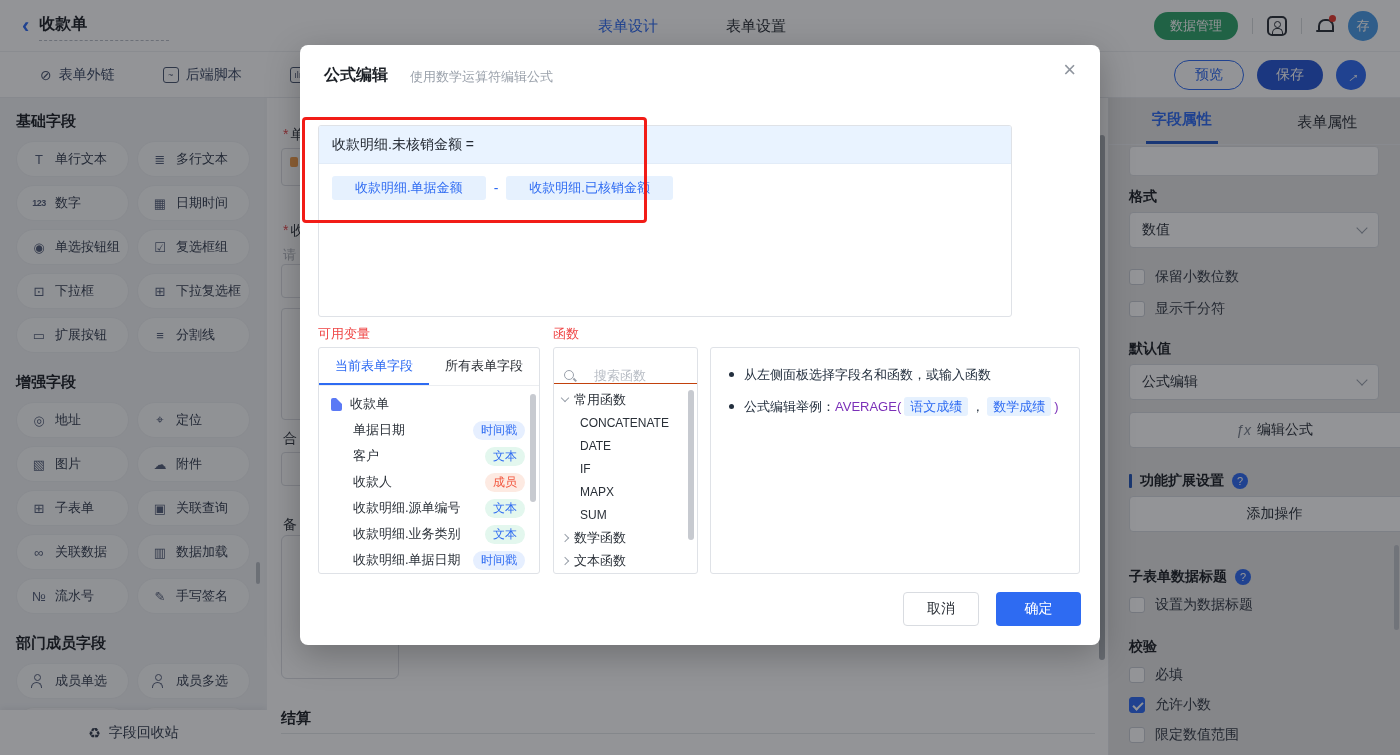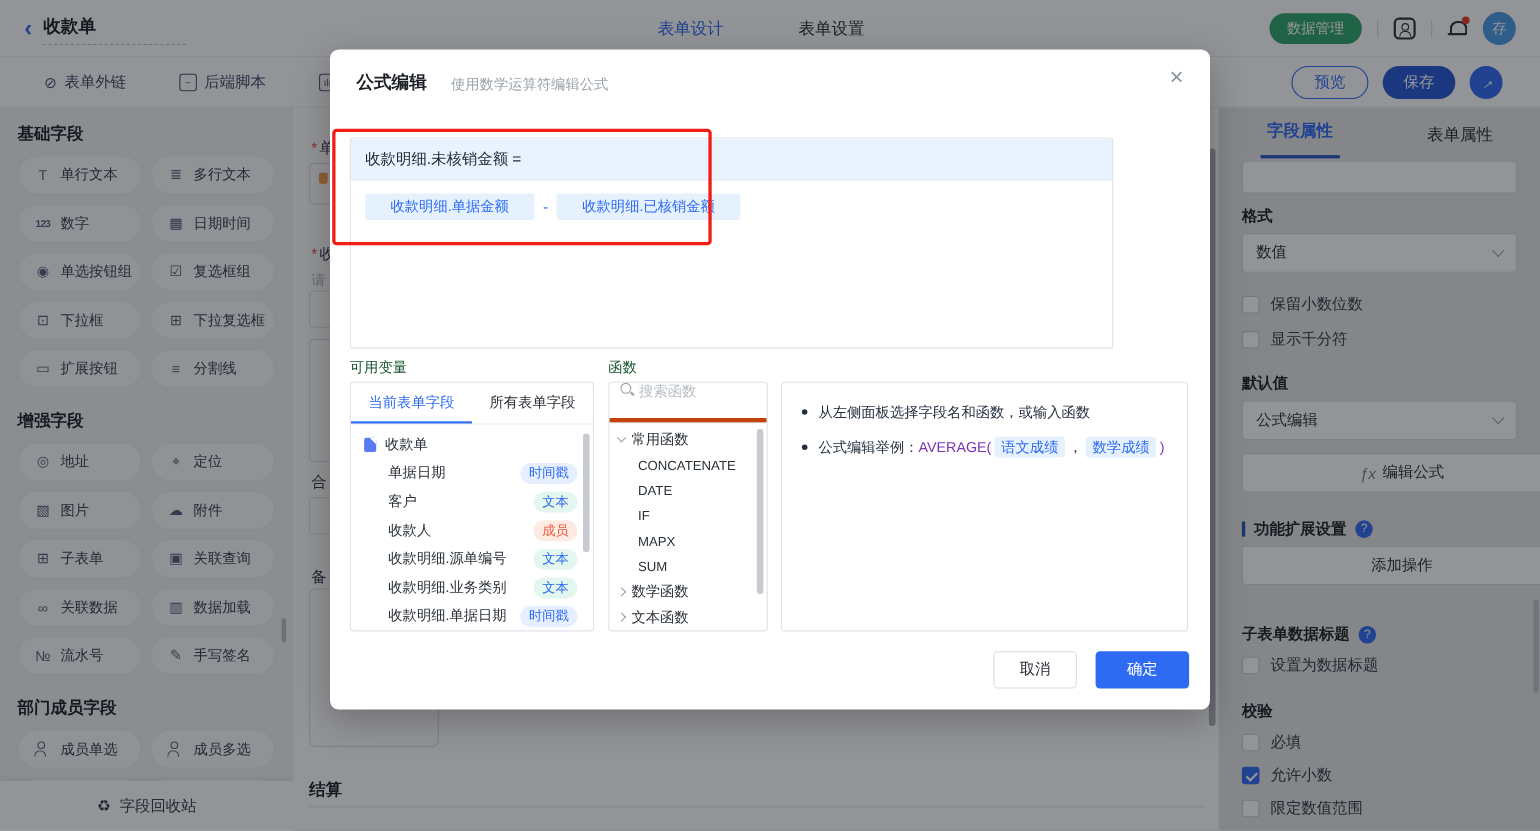--- a/index.html
+++ b/index.html
@@ -91,37 +91,37 @@
   .md-title { position:absolute; left:24px; top:20px; font-size:16px; font-weight:bold; color:#1c2026; }
   .md-sub { position:absolute; left:110px; top:23px; font-size:13px; color:#9aa1ab; }
   .md-close { position:absolute; right:24px; top:14px; font-size:22px; color:#8f959e; cursor:pointer; line-height:1; }
 
   .formula-box { position:absolute; left:18px; top:80px; width:694px; height:192px; border:1px solid #dfe2e7; border-radius:3px; overflow:hidden; }
   .formula-target { height:38px; background:#e9f3ff; border-bottom:1px solid #e2ecf8; display:flex; align-items:center; padding:0 13px; font-size:14px; color:#242a33; }
   .formula-body { padding:12px 13px; display:flex; align-items:center; flex-wrap:wrap; gap:2px; }
   .chip { background:#e6f1fe; color:#2e6bf2; font-size:13px; padding:3px 23px; border-radius:3px; cursor:pointer; }
   .op { color:#2e6bf2; font-size:14px; margin:0 6px; }
 
-  .md-panel-label { position:absolute; font-size:13px; color:#14532d; }
+  .md-panel-label { position:absolute; font-size:13px; color:#ef4444; }
   .md-panel { position:absolute; top:302px; height:227px; border:1px solid #dfe2e7; border-radius:3px; background:#fff; overflow:hidden; }
   .var-tabs { height:38px; display:flex; border-bottom:1px solid #eceef1; }
   .var-tab { flex:1; display:flex; align-items:center; justify-content:center; font-size:13px; color:#2a2f36; cursor:pointer; border-bottom:2px solid transparent; }
   .var-tab.active { color:#2e6bf2; border-bottom-color:#2e6bf2; }
   .vlist { padding-top:5px; }
   .vrow { height:26px; display:flex; align-items:center; justify-content:space-between; padding:0 14px 0 34px; font-size:13px; color:#2a3038; cursor:pointer; }
   .vroot { height:26px; display:flex; align-items:center; gap:8px; padding-left:12px; font-size:13px; color:#2a3038; }
   .doc-ic { width:11px; height:13px; background:#5b79f5; border-radius:2px; position:relative; flex:0 0 auto; }
   .doc-ic::after { content:""; position:absolute; right:0; top:0; border:3px solid #fff; border-left-color:transparent; border-bottom-color:transparent; }
   .badge { font-size:12px; padding:2px 8px; border-radius:10px; line-height:15px; }
   .badge.timestamp { color:#2e6bf2; background:#e6efff; }
   .badge.text { color:#2e6bf2; background:#e3f7ee; }
   .badge.member { color:#f2553d; background:#fdeae2; }
   .v-scroll { position:absolute; right:3px; top:46px; width:6px; height:108px; background:#c7cad0; border-radius:3px; }
 
-  .fn-search { height:36px; border-bottom:4px solid #c2410c; display:flex; align-items:flex-start; gap:4px; padding:0 10px; }
+  .fn-search { height:36px; border-bottom:1px solid #c2410c; display:flex; align-items:flex-end; gap:17px; padding:0 10px; }
   .mag { position:relative; width:13px; height:13px; flex:0 0 auto; }
   .mag::before { content:""; position:absolute; left:0; top:0; width:8px; height:8px; border:1.5px solid #9aa1ab; border-radius:50%; }
   .mag::after { content:""; position:absolute; left:9px; top:9px; width:4px; height:1.5px; background:#9aa1ab; transform:rotate(45deg); }
   .fn-search input { border:none; outline:none; width:100%; font-size:13px; color:#2a3038; font-family:inherit; }
   .fn-search input::placeholder { color:#b7bcc4; }
   .frow { height:23px; display:flex; align-items:center; gap:6px; padding-left:8px; font-size:13px; color:#2a3038; cursor:pointer; }
   .frow.item { padding-left:26px; font-size:12px;text-align:center; }
   .tchev { width:6px; height:6px; border-right:1.5px solid #9aa1ab; border-bottom:1.5px solid #9aa1ab; flex:0 0 auto; }
   .tchev.open { transform:rotate(45deg); margin-top:-3px; }
   .tchev.closed { transform:rotate(-45deg); }

